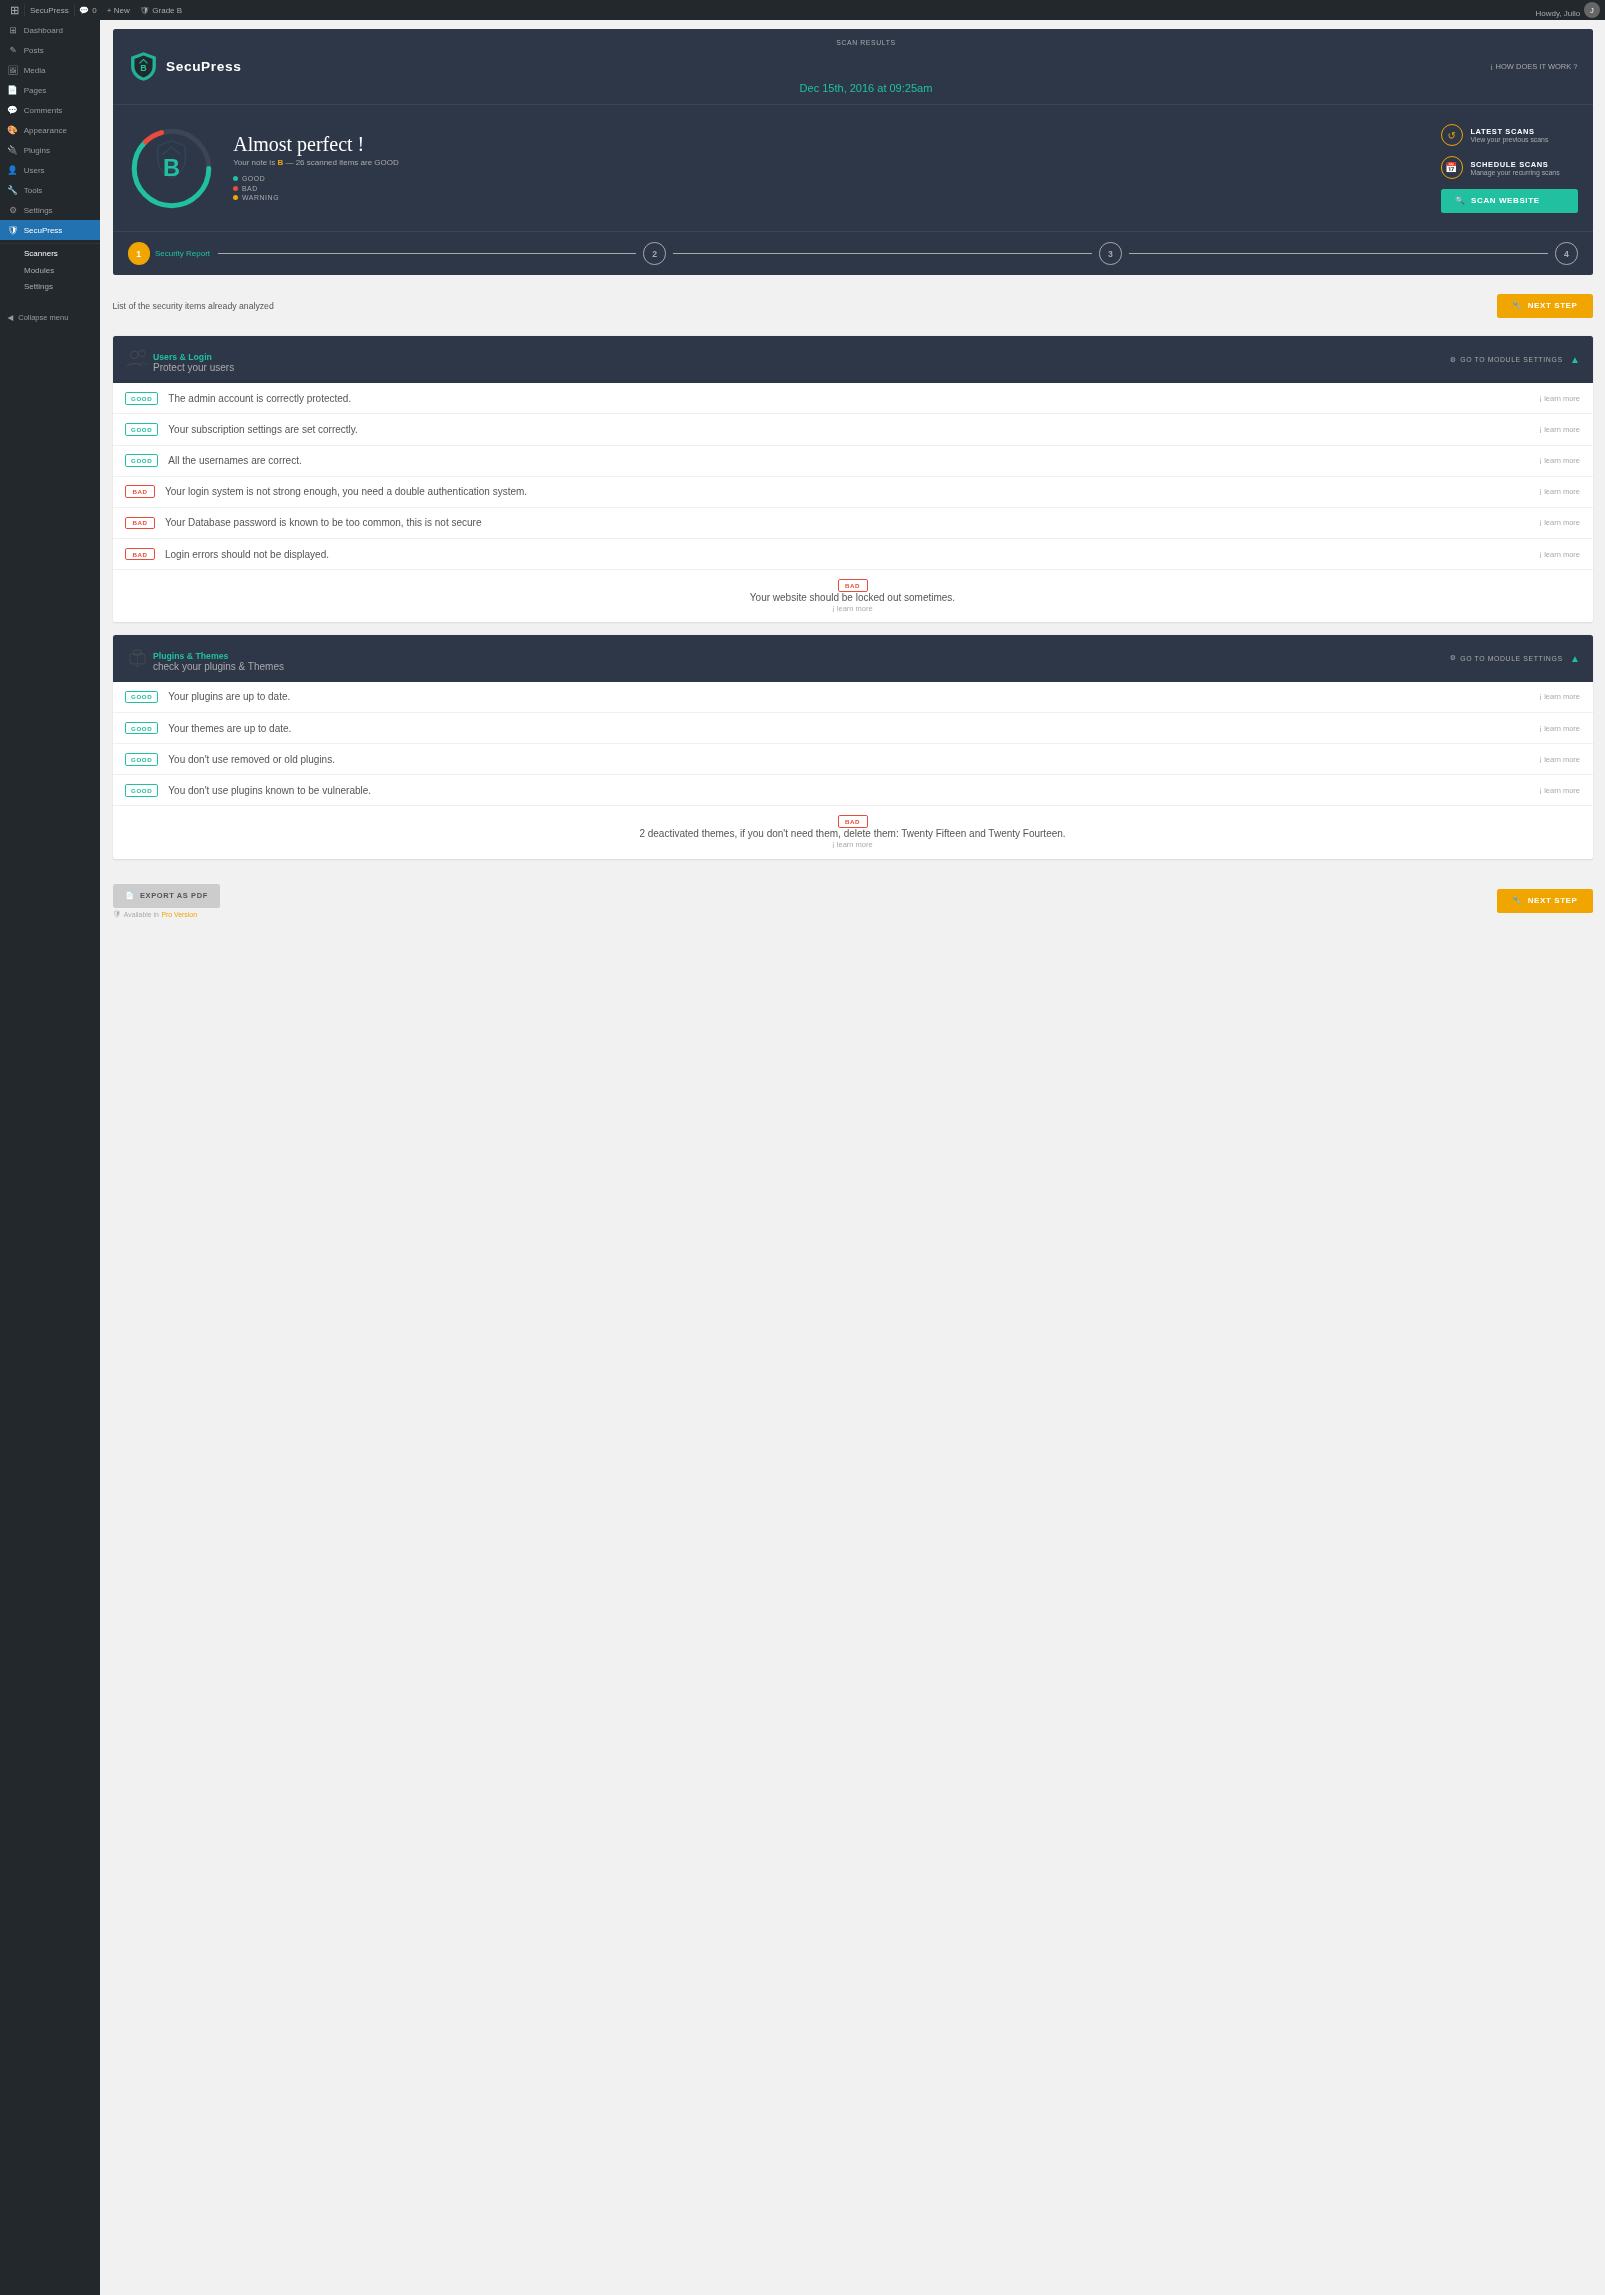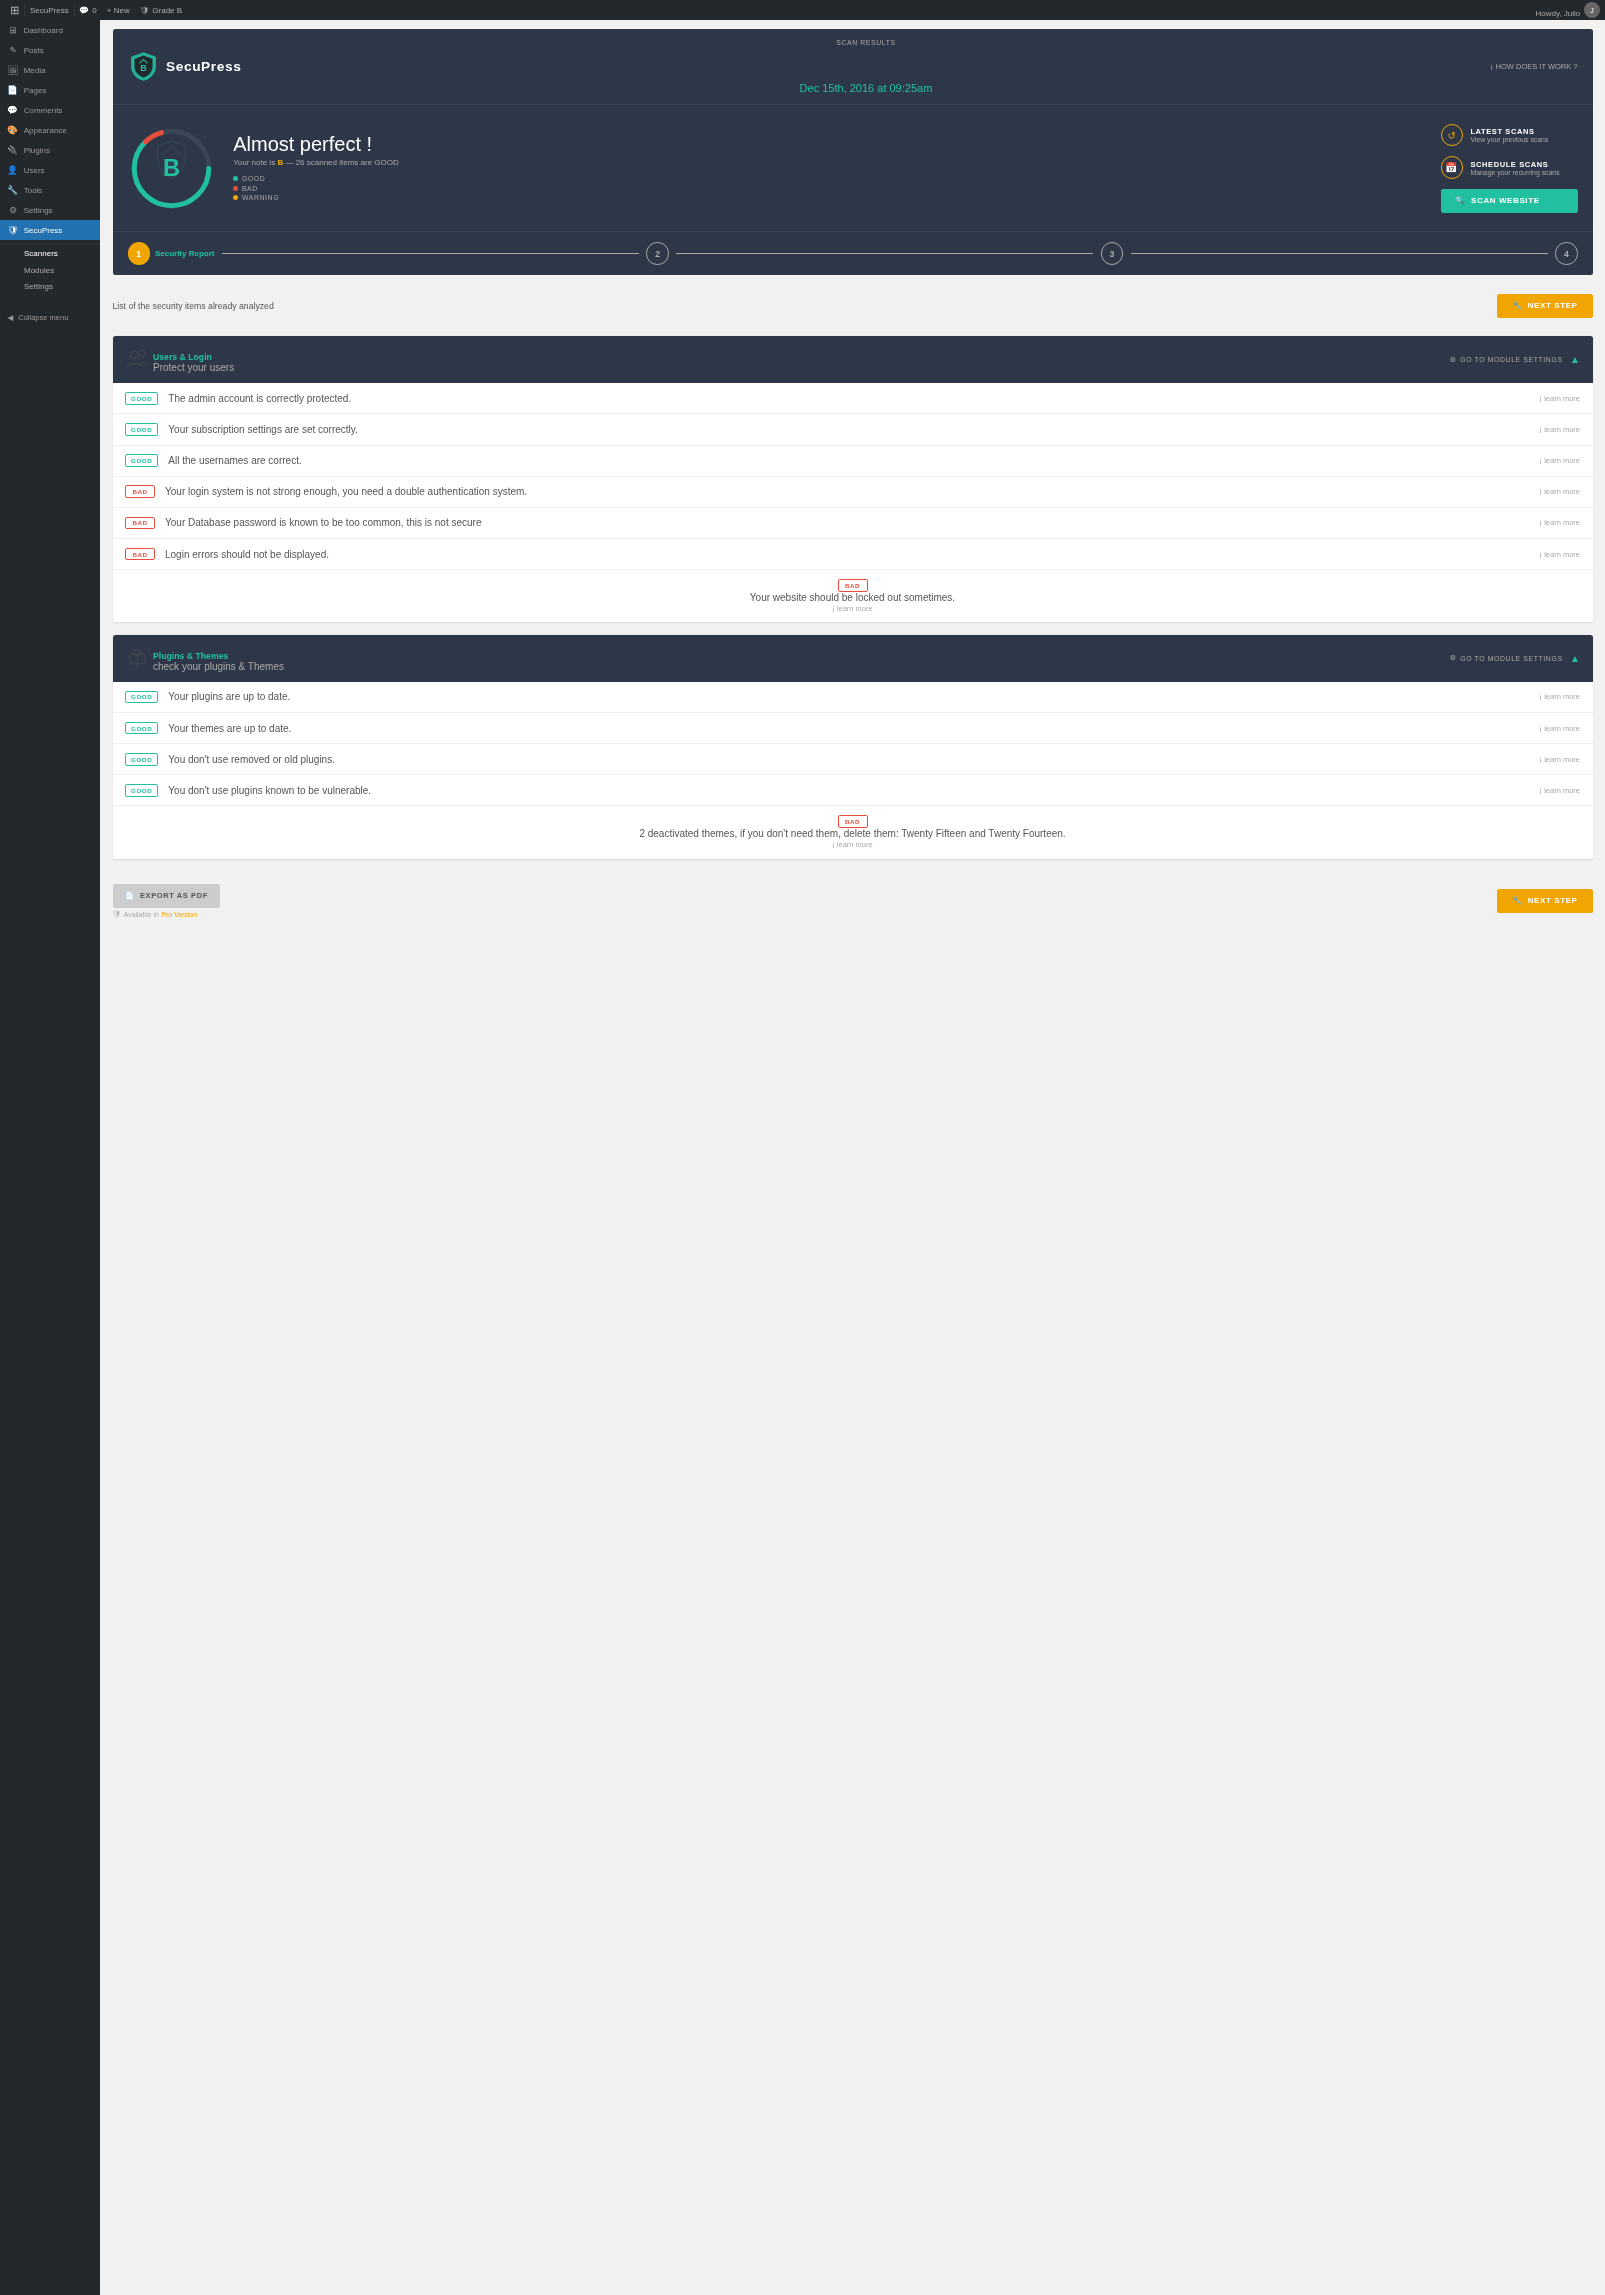--- a/index.html
+++ b/index.html
@@ -114,20 +114,21 @@
     }
 
     .grade-info {
       flex: 1;
     }
     .almost-perfect {
       font-size: 20px;
       color: #fff;
       font-weight: 300;
       margin-bottom: 2px;
+      font-family: Liberation Serif, serif;
     }
     .grade-subtitle {
       color: #aaa;
       font-size: 8px;
       margin-bottom: 8.7px;
     }
     .grade-subtitle .grade-letter { color: #f0a500; font-weight: bold; }
     .legend-item {
       display: flex;
       align-items: center;
@@ -193,21 +194,21 @@
     .step-circle {
       width: 22.4px; height: 22.4px;
       border-radius: 50%;
       display: flex; align-items: center; justify-content: center;
       font-size: 8.7px;
       font-weight: bold;
       flex-shrink: 0;
     }
     .step-circle.active { background: #f0a500; color: #fff; }
     .step-circle.inactive { background: transparent; border: 1.2px solid #aaa; color: #aaa; }
-    .step-label { color: #20c0a0; font-size: 8px; font-weight: bold; margin-left: 5px; }
+    .step-label { color: #20c0a0; font-size: 8px; font-weight: normal; margin-left: 5px; }
     .step-line { flex: 1; height: 0.6px; background: #aaa; margin: 0 7.5px; }
 
     
     .content-header {
       display: flex;
       align-items: center;
       justify-content: space-between;
       margin-bottom: 12.5px;
       padding: 6.2px 0;
     }

